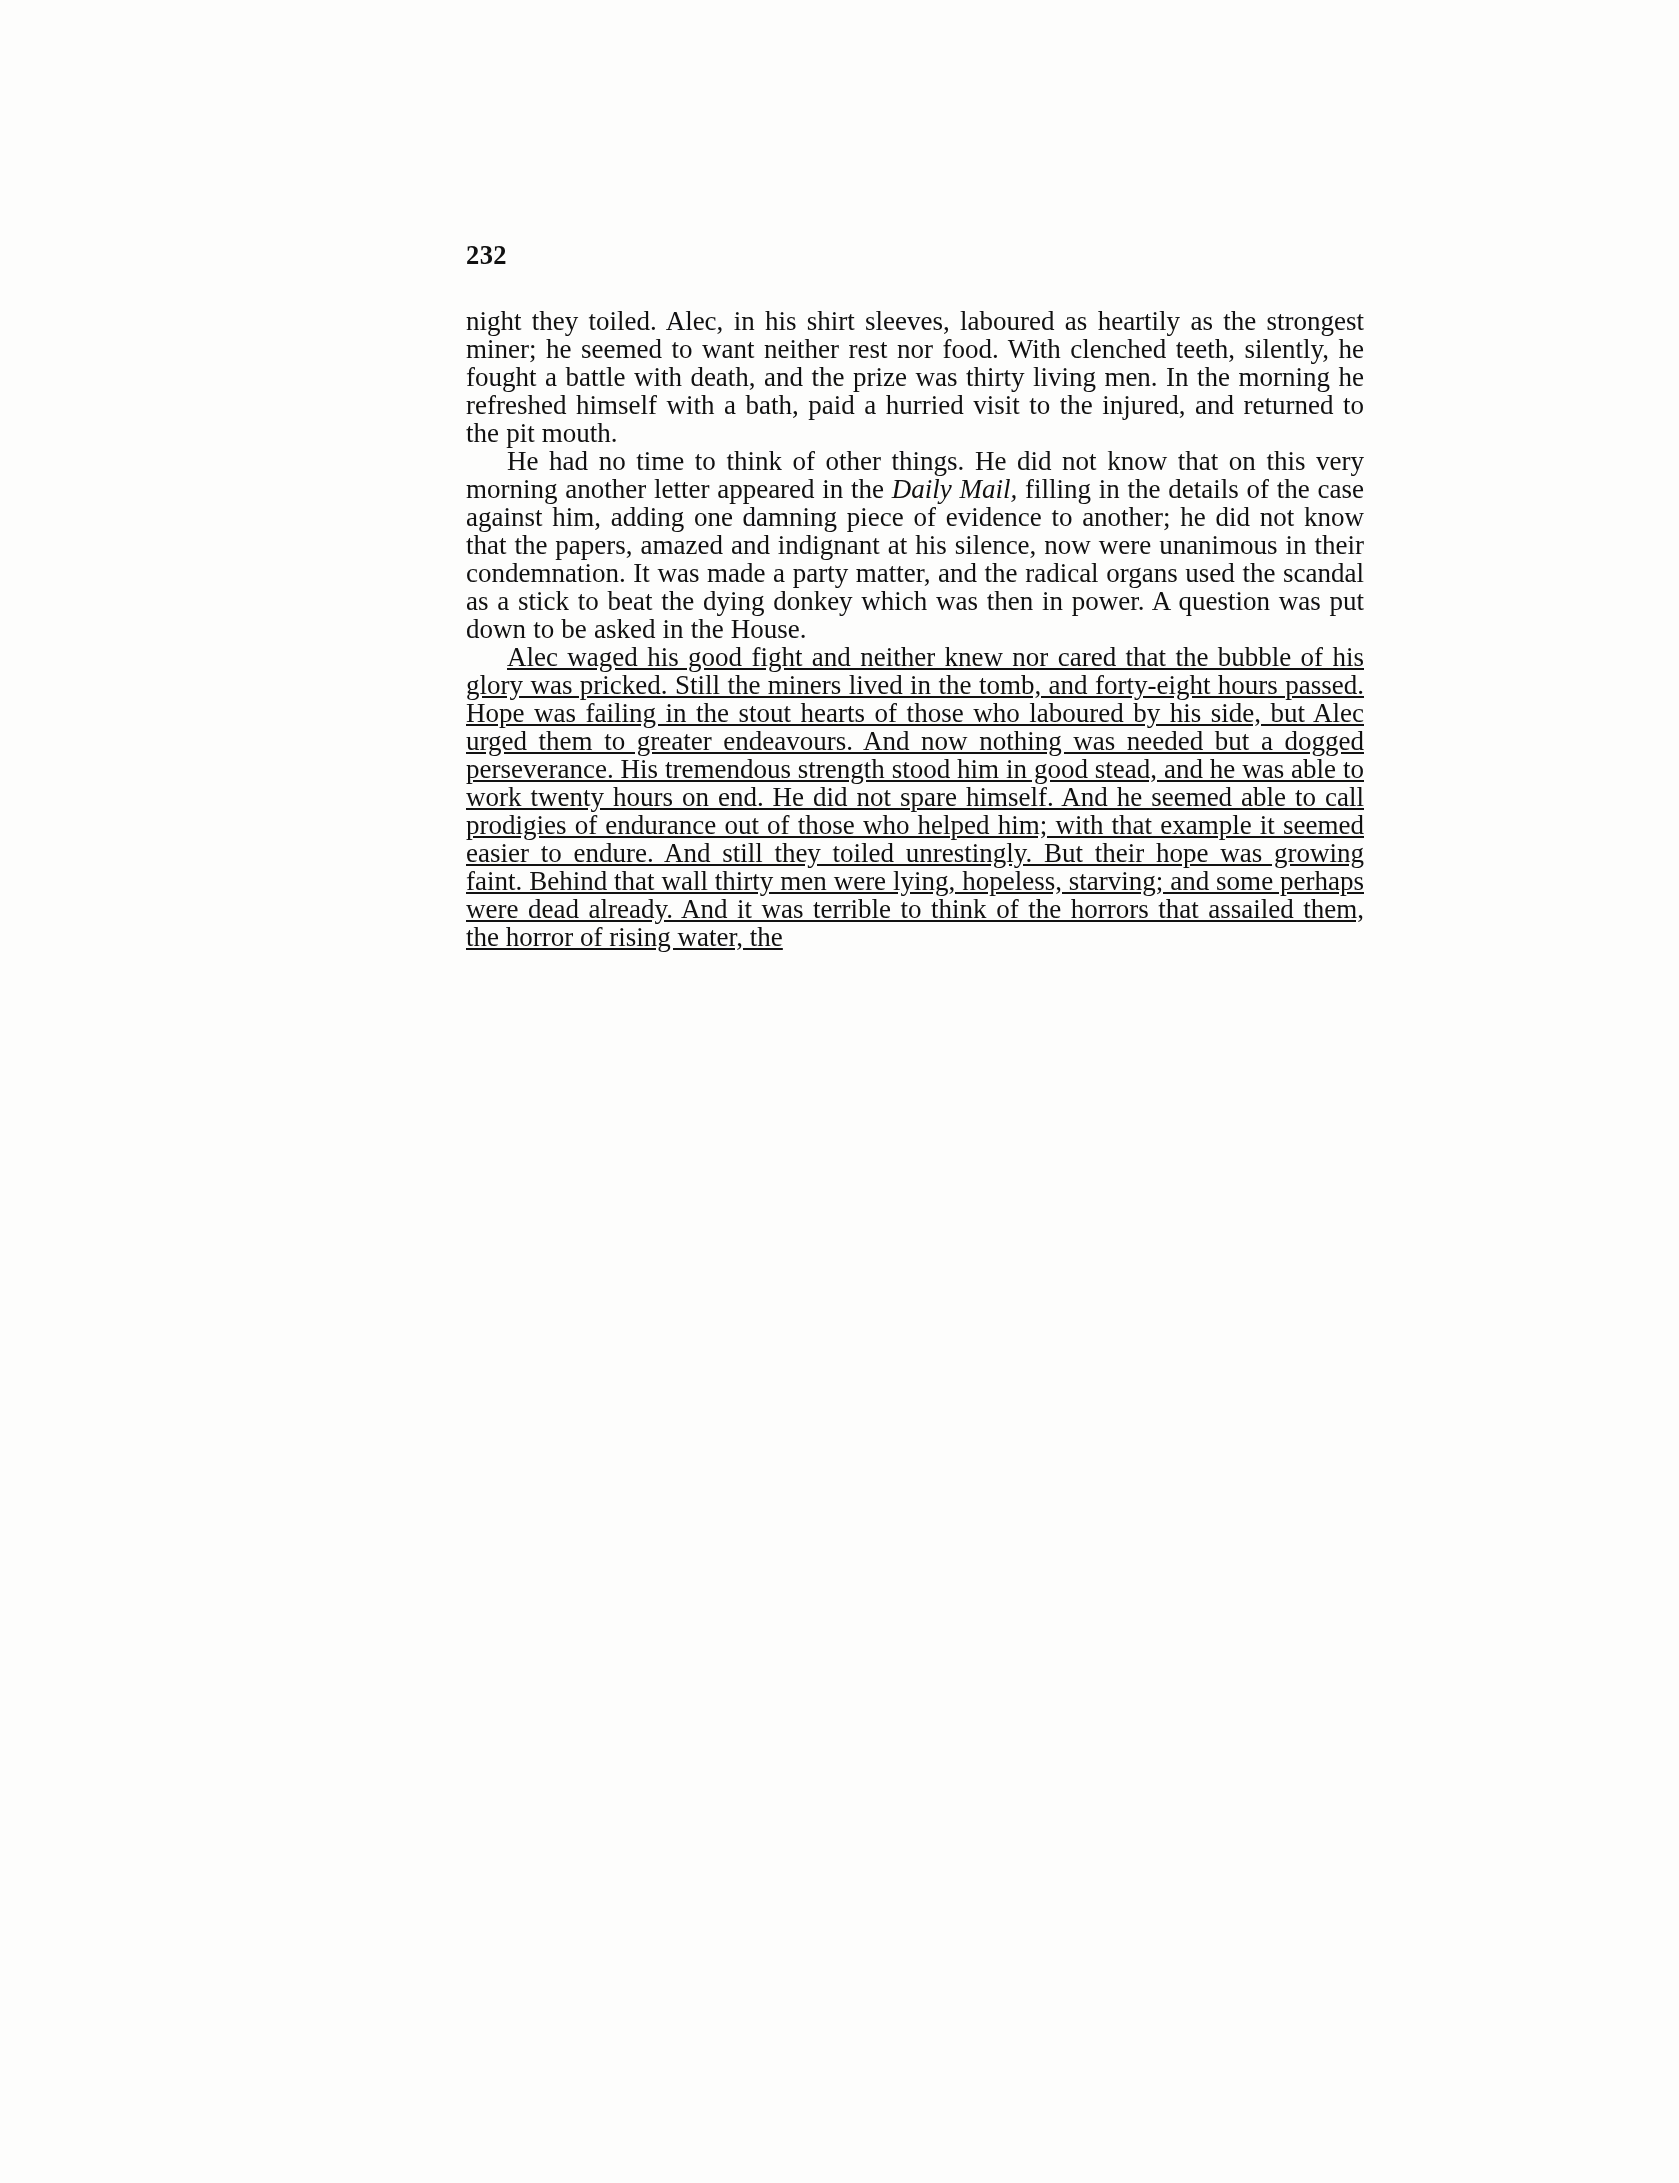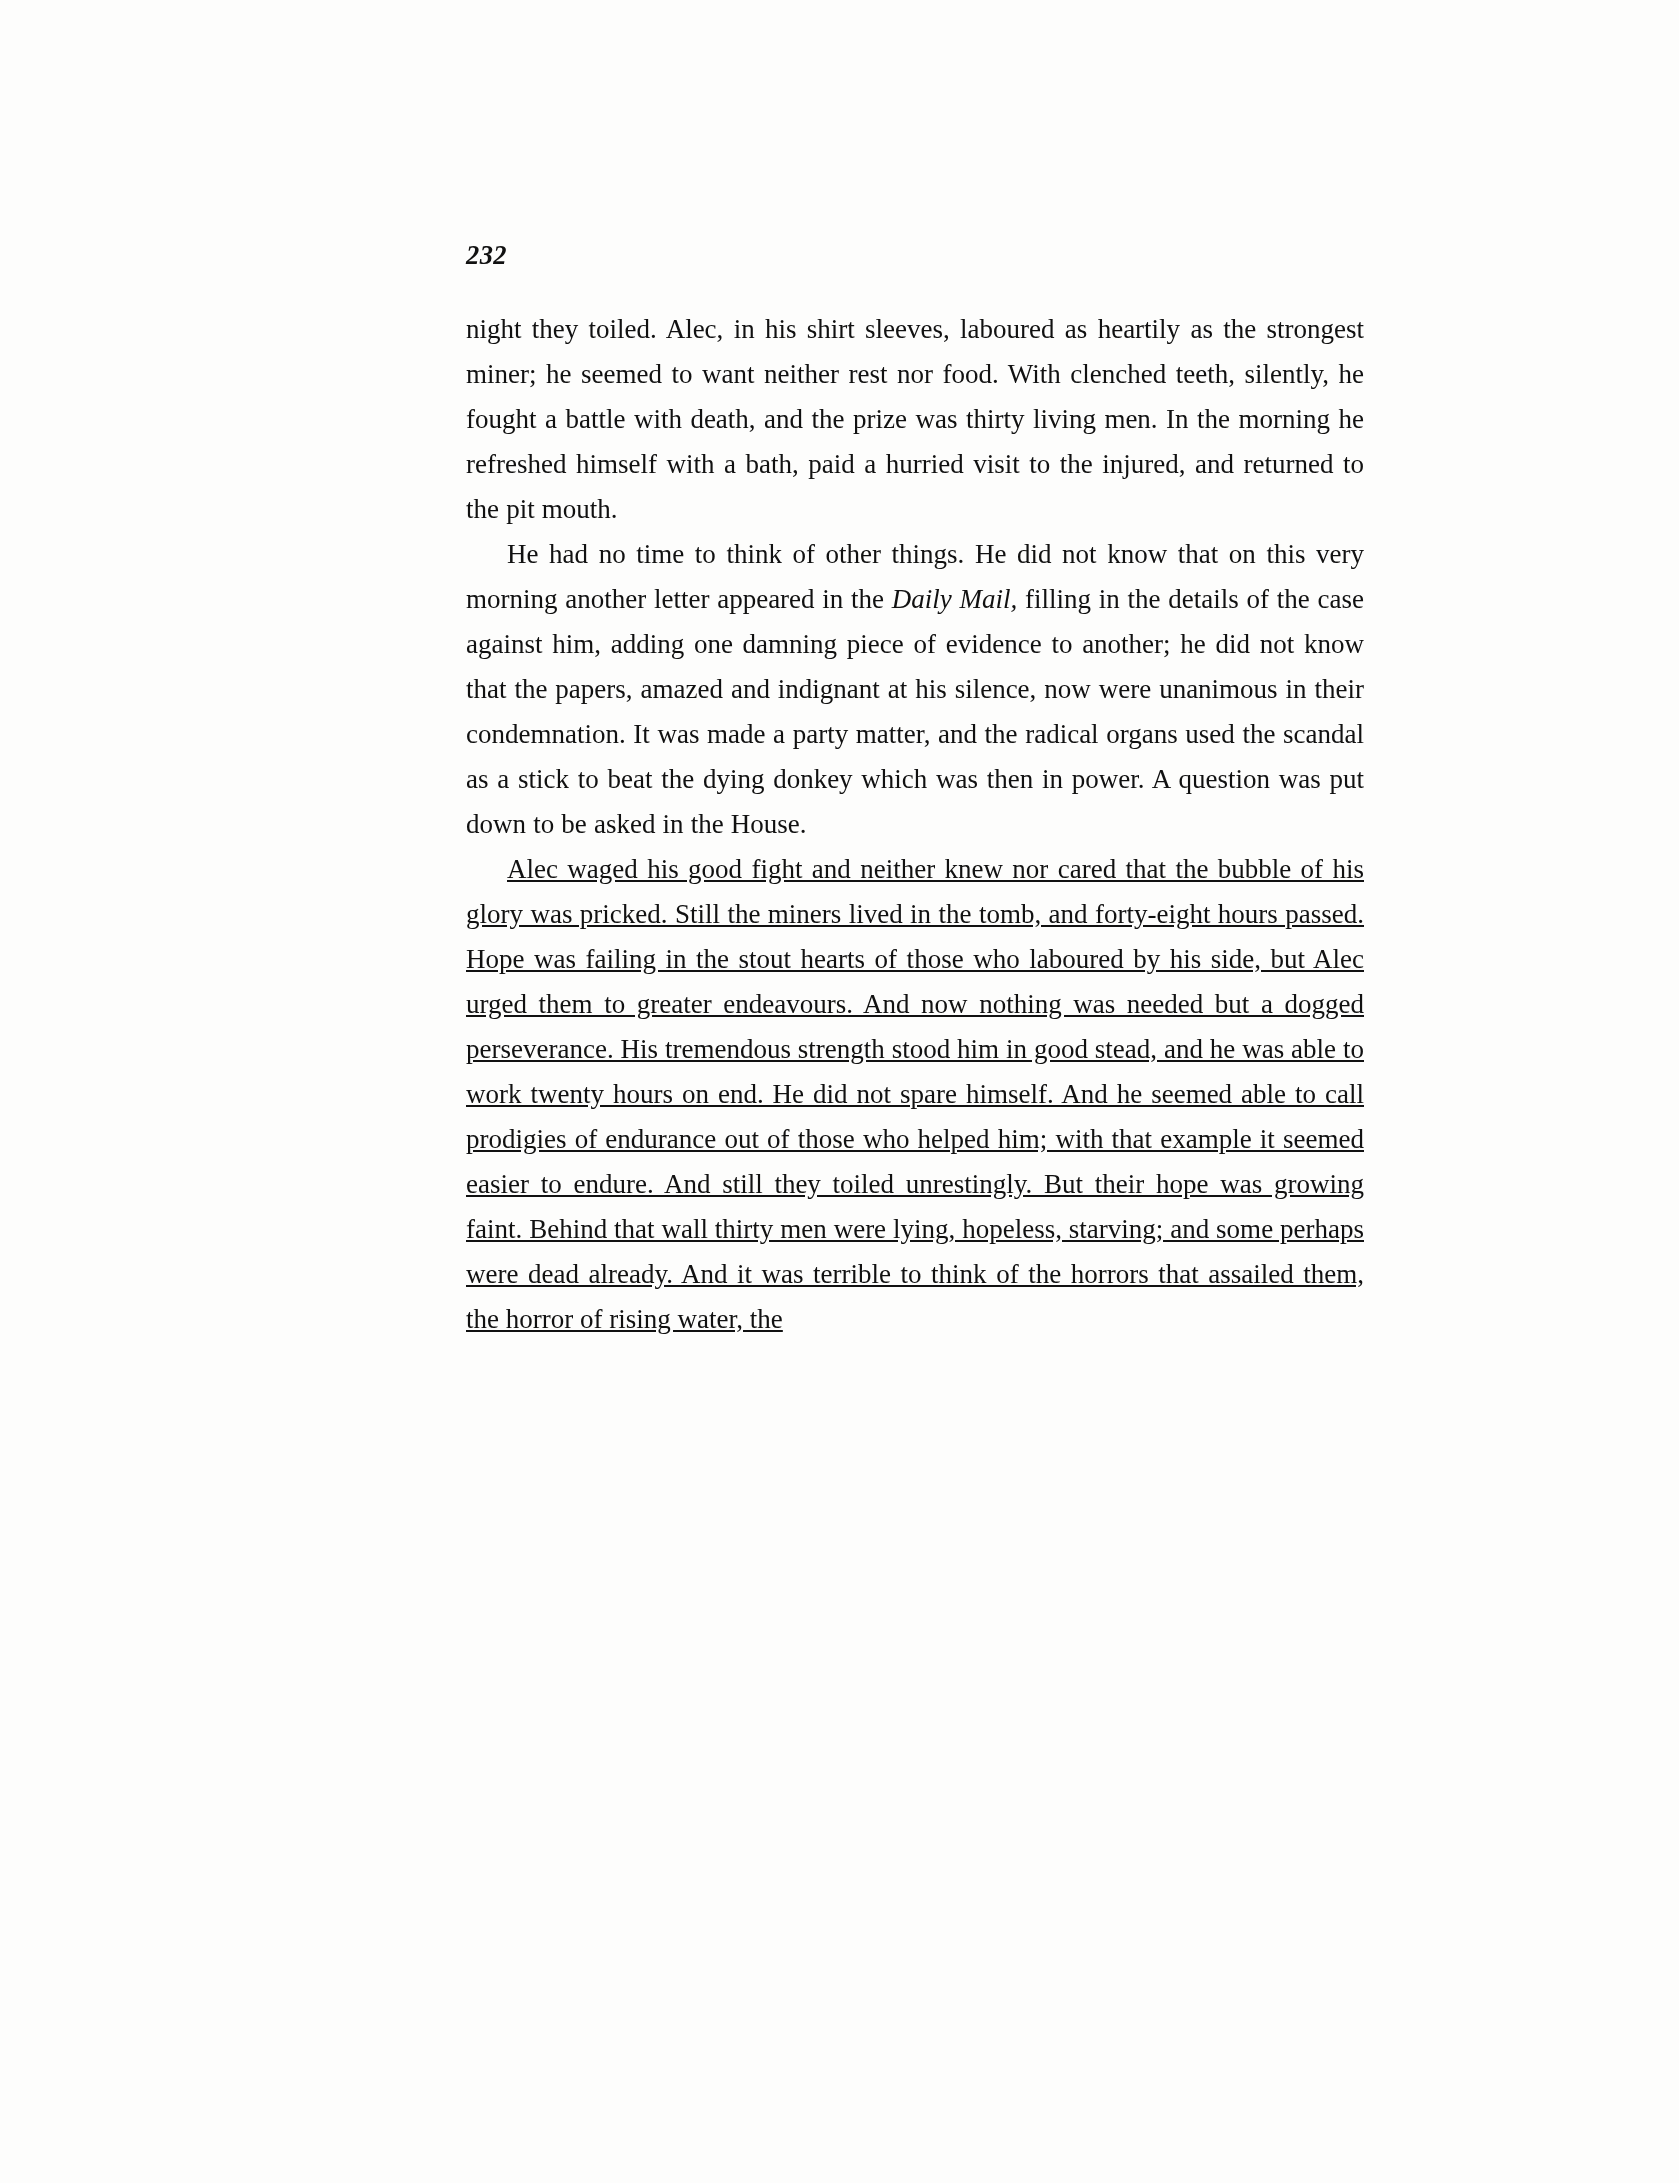--- a/index.html
+++ b/index.html
@@ -39,41 +39,40 @@
 
   .folio {
     position: absolute;
     left: 0;
     top: 3.5px;
     font-family: "Liberation Serif", serif;
     font-weight: 700;
     font-size: 26.5px;
     letter-spacing: 0.4px;
     color: #111;
-    font-style: italic;
   }
 
   .running-head {
     position: absolute;
     left: 0;
     right: 0;
     top: 0;
     text-align: center;
     font-family: "Liberation Serif", serif;
     font-weight: 700;
     font-size: 29px;
     letter-spacing: 2.6px;
     color: #111;
     padding-left: 35px;
   }
 
   .body-text p {
     margin: 0;
     font-size: 27px;
-    line-height: 45px;
+    line-height: 28px;
     text-align: justify;
     text-justify: inter-word;
     text-indent: 41px;
     color: #111;
     word-spacing: 0.4px;
   }
 
   .body-text p.no-indent {
     text-indent: 0;
   }

